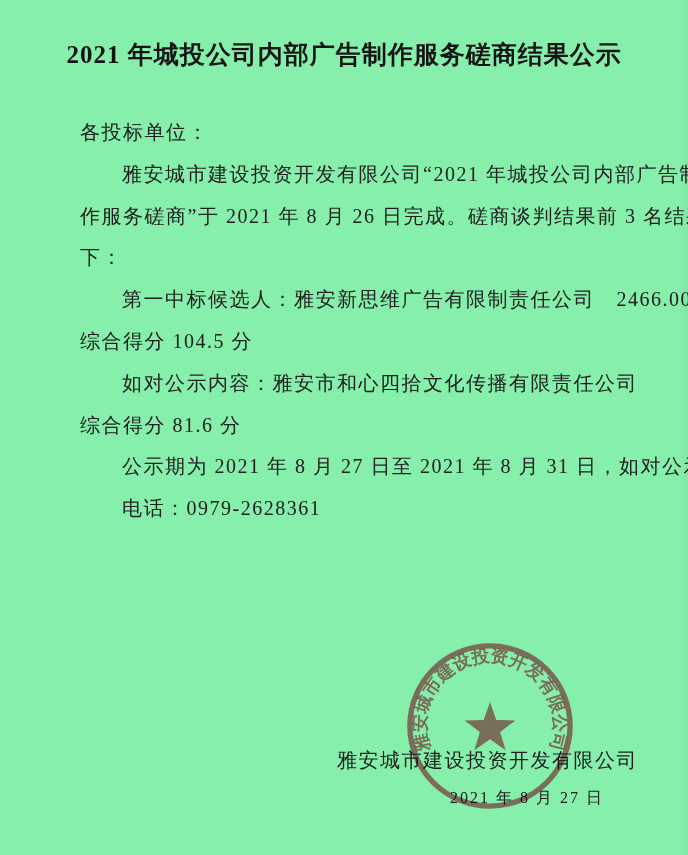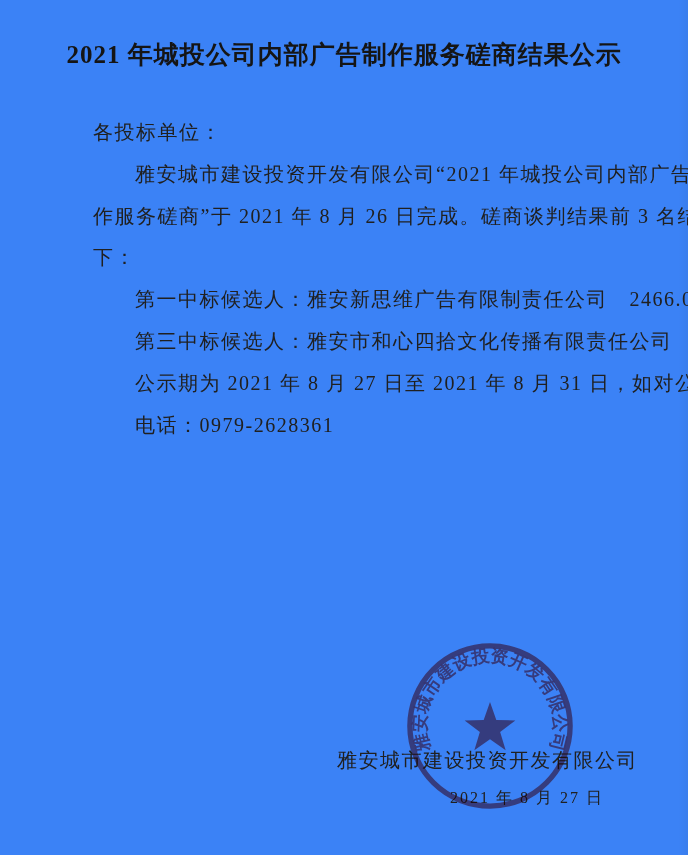--- a/index.html
+++ b/index.html
@@ -4,41 +4,40 @@
 <style>
   html,body{margin:0;padding:0;}
   body{
     width:688px;height:855px;
     background:#fdfdfd;
     font-family:"Liberation Serif","DejaVu Serif",serif;
     color:#1c1c1c;
     position:relative;
     overflow:hidden;
   }
-  .page{position:absolute;inset:0;background:#3b82f6;}
+  .page{position:absolute;inset:0;background:#86efac;}
   
   .scan-edge{
     position:absolute;top:0;right:0;width:10px;height:100%;
     background:linear-gradient(to right,rgba(0,0,0,0),rgba(0,0,0,0.04));
     pointer-events:none;
   }
   .title{
     position:absolute;top:38px;left:0;right:0;
     text-align:center;
     font-size:25px;font-weight:bold;
     letter-spacing:1px;
     color:#151515;
   }
   .body-text{
     position:absolute;
     top:112px;left:80px;right:52px;
     font-size:20px;
     letter-spacing:1.5px;
     color:#202020;
-    margin-left:13px;
   }
   .line{
     height:41.8px;
     line-height:41.8px;
     white-space:nowrap;
   }
   .indent{padding-left:42px;}
   .signature{
     position:absolute;
     top:747px;right:50px;
@@ -71,21 +70,23 @@
   <div class="scan-edge"></div>
 
   <div class="title">2021 年城投公司内部广告制作服务磋商结果公示</div>
 
   <div class="body-text">
     <div class="line">各投标单位：</div>
     <div class="line indent">雅安城市建设投资开发有限公司“2021 年城投公司内部广告制</div>
     <div class="line">作服务磋商”于 2021 年 8 月 26 日完成。磋商谈判结果前 3 名结果如</div>
     <div class="line">下：</div>
     <div class="line indent">第一中标候选人：雅安新思维广告有限制责任公司　2466.00 元</div>
-    <div class="line indent">第三中标候选人：雅安市和心四拾文化传播有限责任公司</div>
+    <div class="line">综合得分 104.5 分</div>
+    <div class="line indent">如对公示内容：雅安市和心四拾文化传播有限责任公司</div>
+    <div class="line">综合得分 81.6 分</div>
     <div class="line indent">公示期为 2021 年 8 月 27 日至 2021 年 8 月 31 日，如对公示内容</div>
     <div class="line indent">电话：0979-2628361</div>
   </div>
 
   <div class="signature">雅安城市建设投资开发有限公司</div>
   <div class="sig-date">2021 年 8 月 27 日</div>
 
   <div class="stamp">
     <svg viewBox="0 0 200 200" xmlns="http://www.w3.org/2000/svg">
       <defs>

